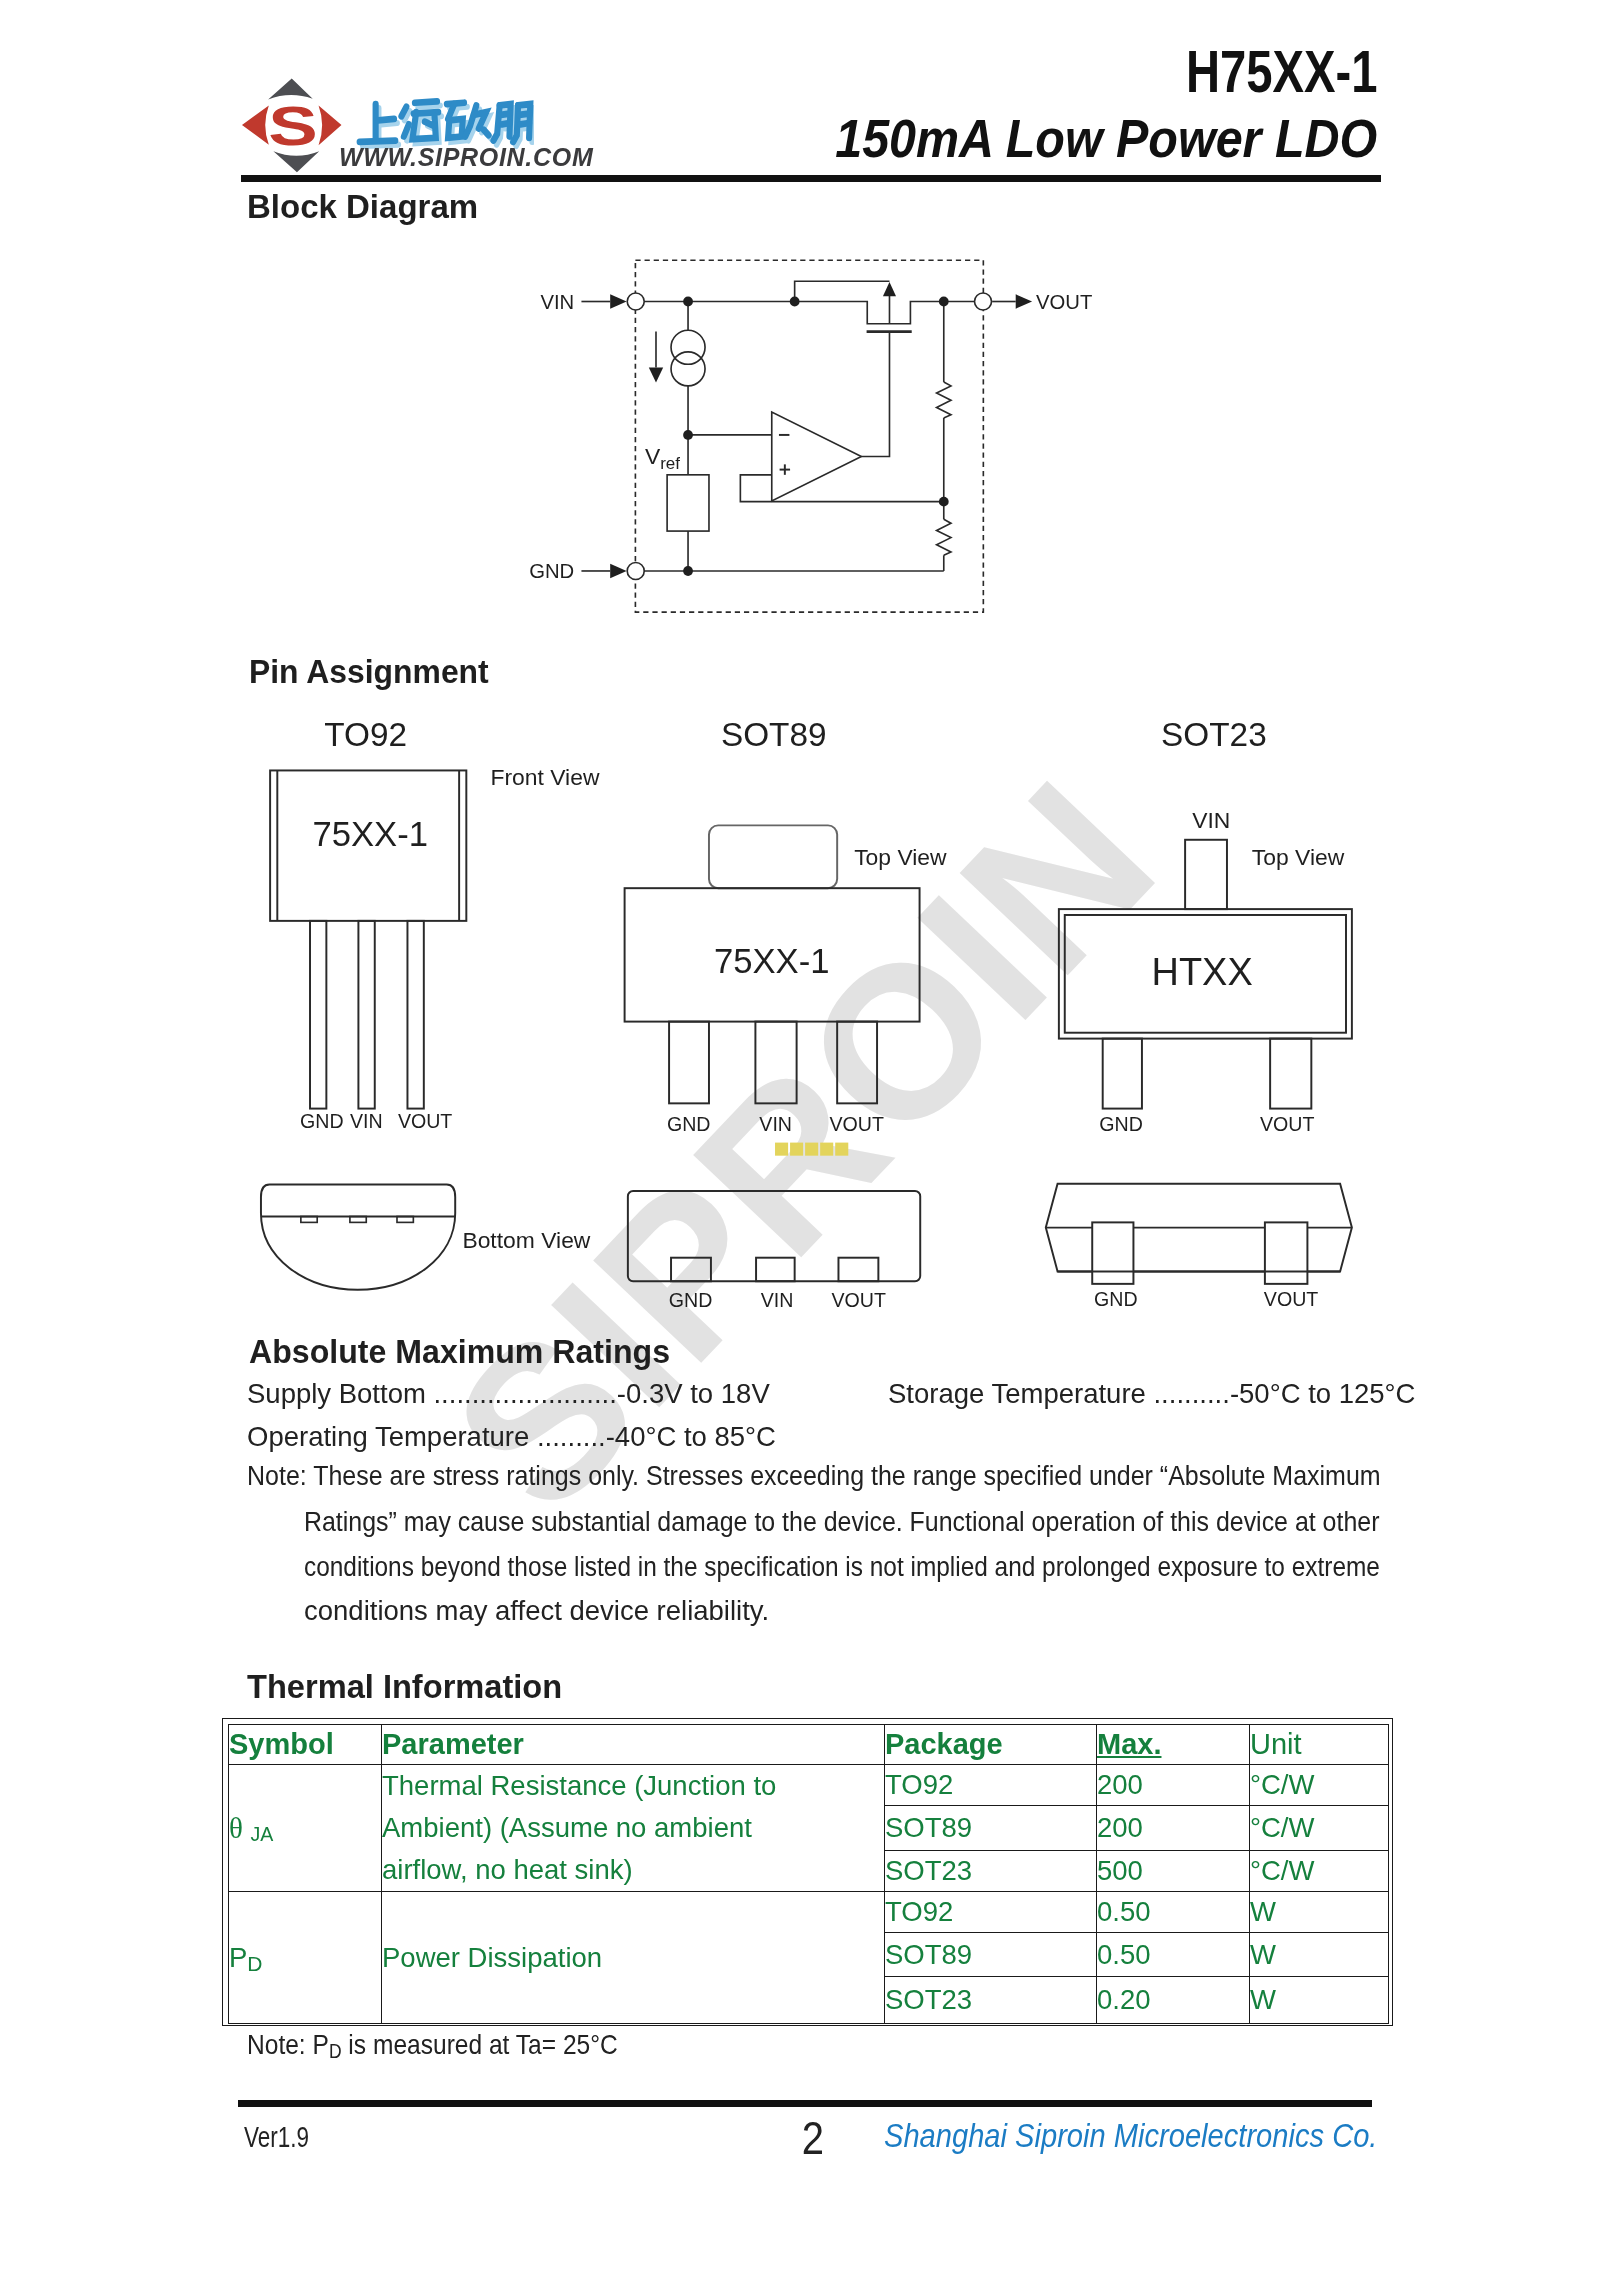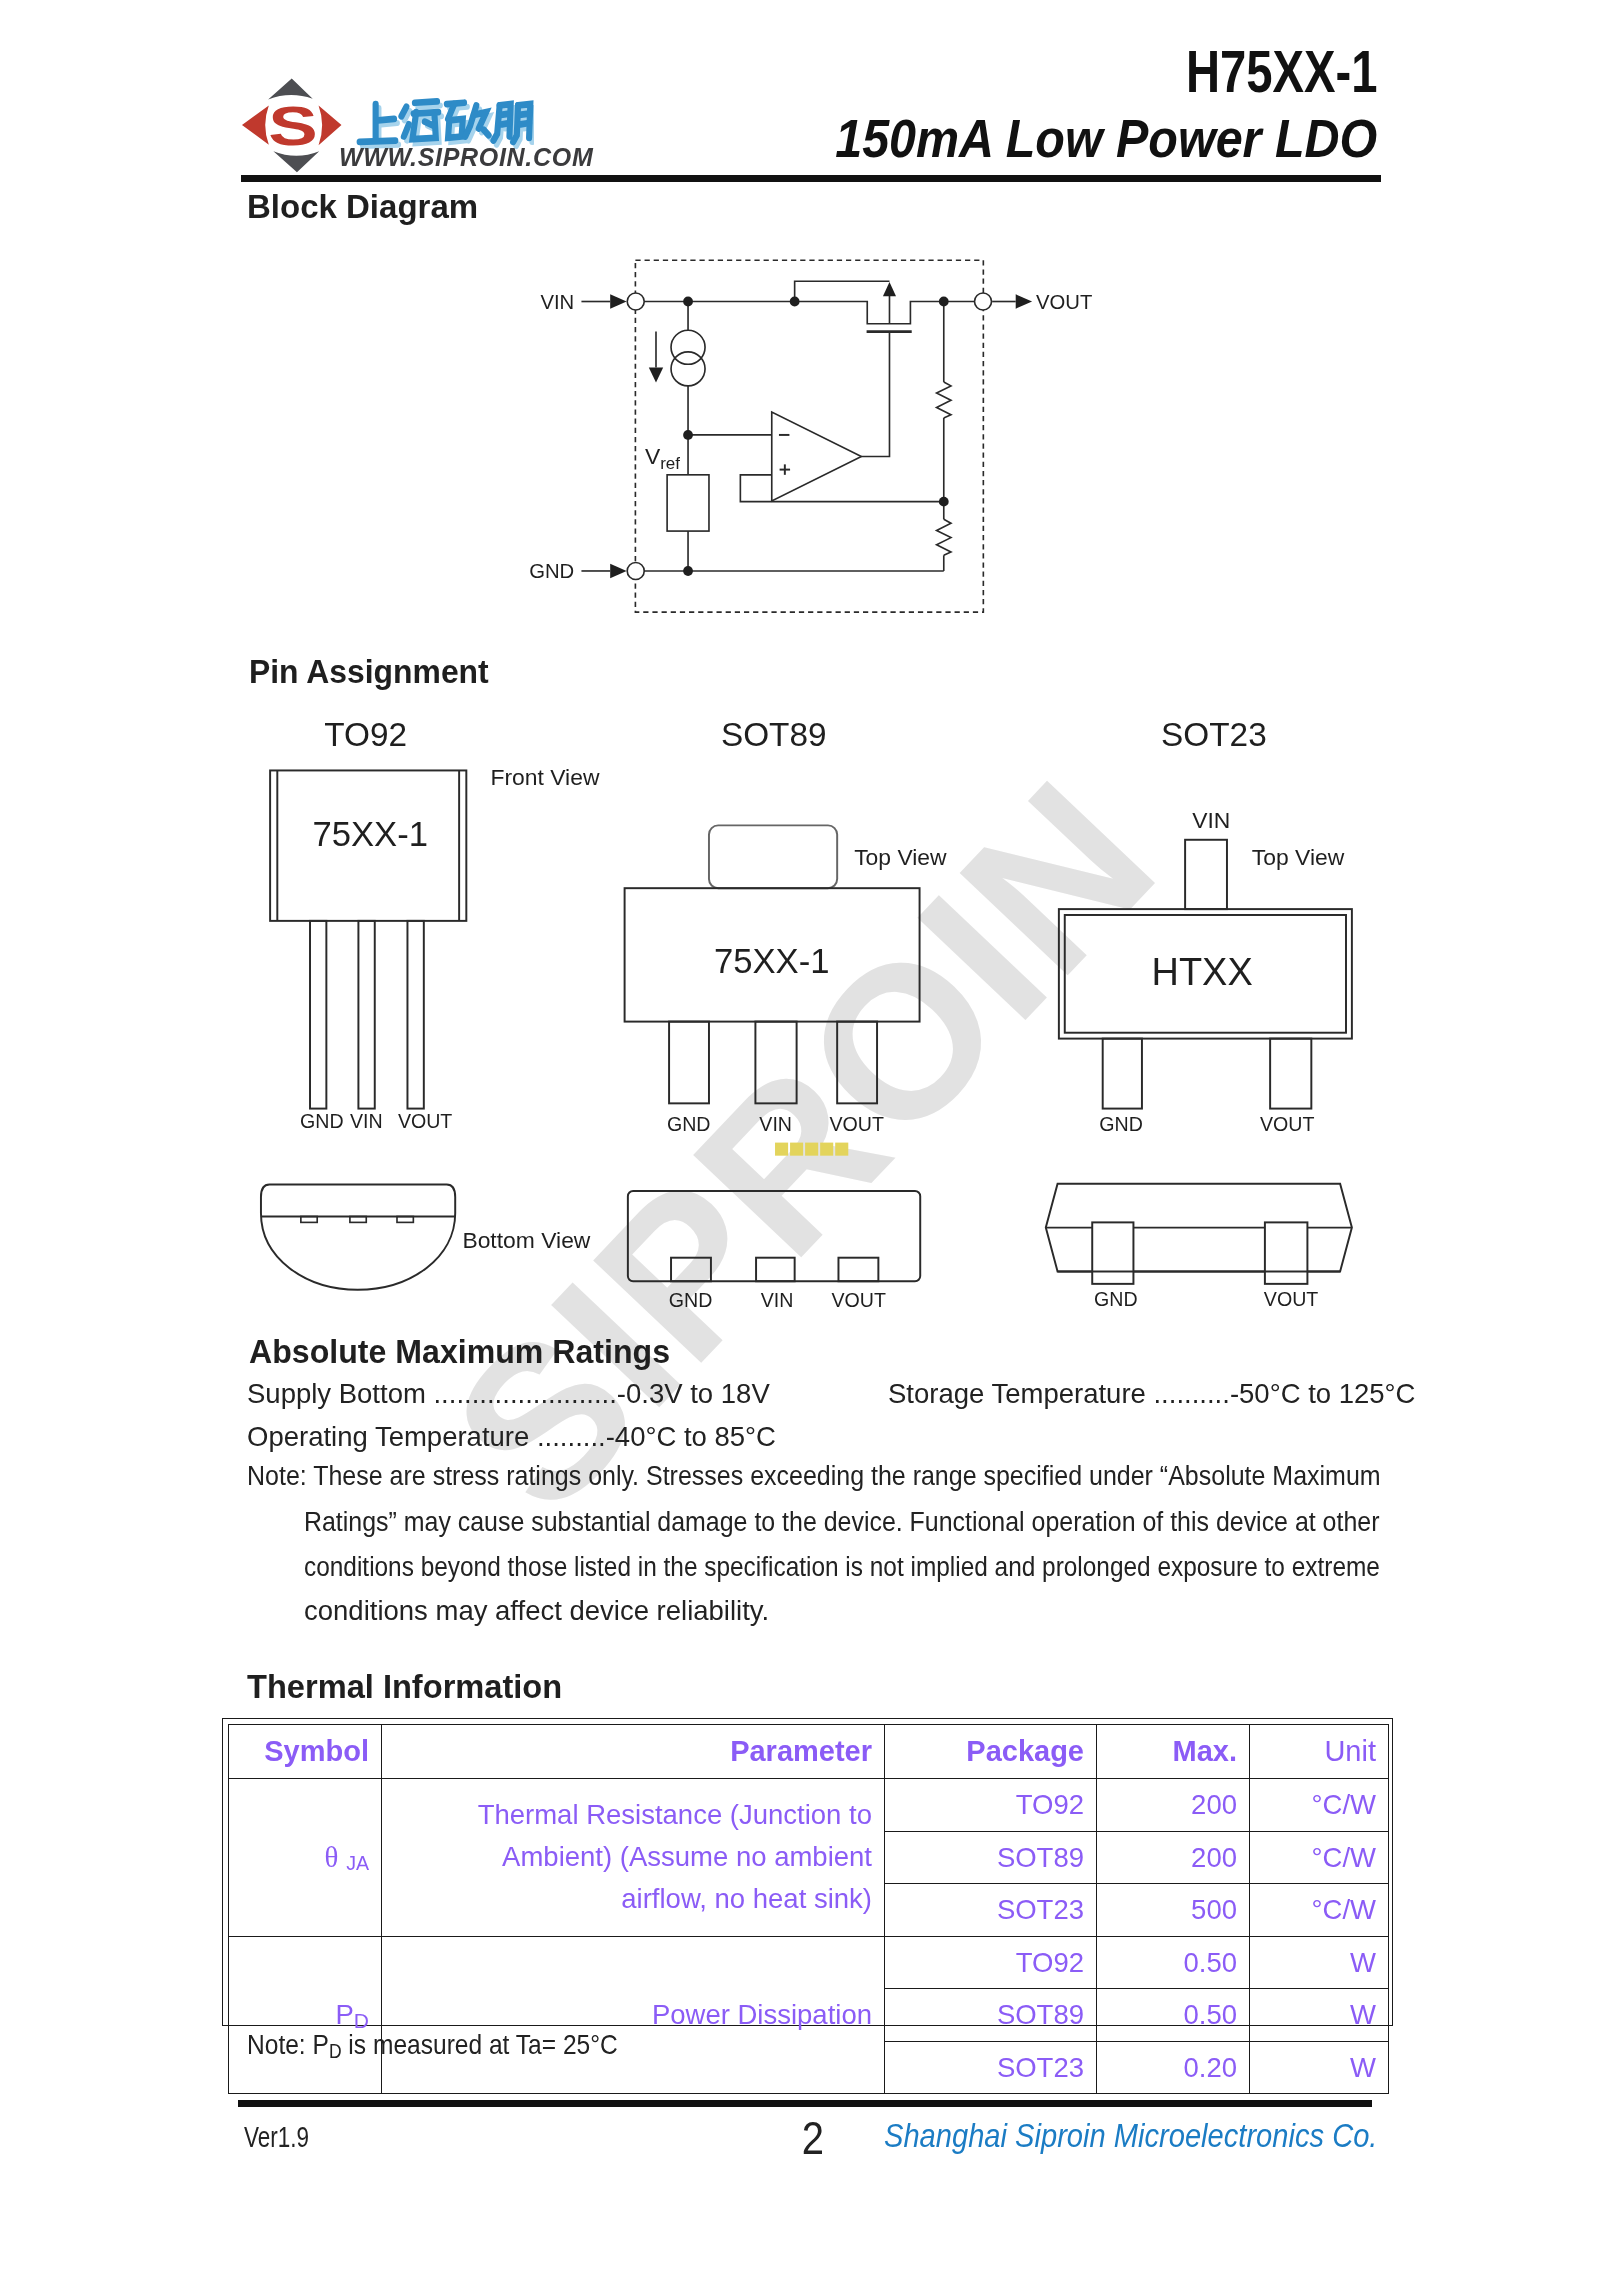--- a/index.html
+++ b/index.html
@@ -4,22 +4,22 @@
 <style>
   html,body{margin:0;padding:0;background:#fff;}
   .page{position:relative;width:1622px;height:2295px;background:#fff;overflow:hidden;
         font-family:"Liberation Sans",sans-serif;color:#1a1a1a;}
   .abs{position:absolute;white-space:nowrap;}
   .h1{font-weight:bold;font-size:33px;line-height:33px;color:#1f1f1f;}
   .body42{font-size:27.5px;line-height:27.5px;color:#222;}
   .wm{position:absolute;left:0;top:0;width:1622px;height:2295px;z-index:1;}
   .content{position:absolute;left:0;top:0;width:1622px;height:2295px;z-index:2;}
   table.tt{border-collapse:collapse;table-layout:fixed;}
-  table.tt td{border:1.3px solid #1a1a1a;text-align:right;vertical-align:middle;line-height:1;
-     font-size:27.5px;color:#8b5cf6;padding:12px;overflow:hidden;}
+  table.tt td{border:1.3px solid #1a1a1a;text-align:left;vertical-align:middle;line-height:1;
+     font-size:27.5px;color:#15803d;padding:0;overflow:hidden;}
   sub.s{font-size:70%;vertical-align:baseline;position:relative;top:0.18em;}
 </style>
 </head>
 <body>
 <div class="page">
   <div class="wm">
     <div style="position:absolute;left:803px;top:1146px;transform:translate(-50%,-50%) rotate(-46.6deg);
          font-size:216px;font-weight:bold;letter-spacing:1.3px;color:#e2e2e2;line-height:216px;">SIPROIN</div>
   </div>
   <div class="content">
@@ -268,21 +268,21 @@
           <col style="width:503px">
           <col style="width:212px">
           <col style="width:153px">
           <col style="width:139px">
         </colgroup>
     <tbody>
           <tr style="height:40px;">
       <td style="font-weight:bold;font-size:29px;">Symbol</td>
       <td style="font-weight:bold;font-size:29px;">Parameter</td>
       <td style="font-weight:bold;font-size:29px;">Package</td>
-      <td style="font-weight:bold;font-size:29px;">Max.</td>
+      <td style="font-weight:bold;font-size:29px;text-decoration:underline;">Max.</td>
       <td style="font-weight:normal;font-size:29px;">Unit</td>
     </tr>
     <tr style="height:41px;">
       <td rowspan="3"><span style="font-family:'Liberation Serif';font-size:29px;">θ</span> <sub class="s" style="font-size:19.6px;margin-top:24px;">JA</sub></td>
       <td rowspan="3" style="line-height:42px;">Thermal Resistance (Junction to<br>Ambient) (Assume no ambient<br>airflow, no heat sink)</td>
       <td>TO92</td>
             <td>200</td>
             <td><span class="dgc">°C</span>/W</td>
     </tr>
     <tr style="height:44px;">

